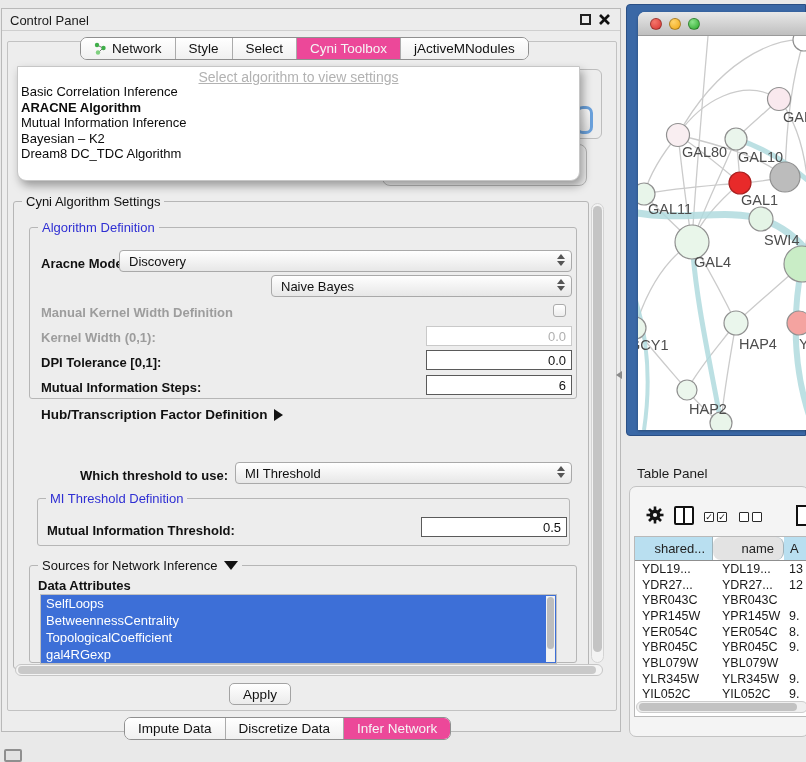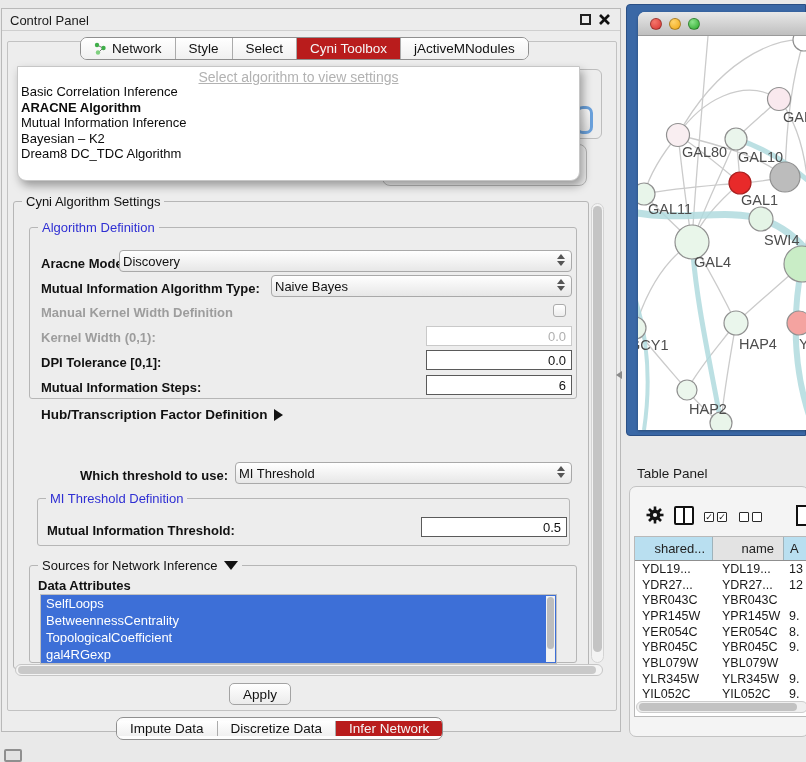--- a/index.html
+++ b/index.html
@@ -16,21 +16,21 @@
                    border:2px solid #222; background:transparent; }
   .win-btn-close { position:absolute; left:596px; top:4px; width:13px; height:13px; }
 
   
   .seg { position:absolute; display:flex; height:23px; border:1px solid #8f8f8f;
          border-radius:7px; overflow:hidden; background:#fdfdfd; }
   .seg-item { display:flex; align-items:center; gap:5px; padding:0 13px; font-size:13.5px;
               color:#111; background:linear-gradient(#ffffff,#f0f0f0);
               border-right:1px solid #ababab; white-space:nowrap; }
   .seg-item:last-child { border-right:none; }
-  .seg-item.sel { background:#b91c1c; color:#f5f5f5; }
+  .seg-item.sel { background:#ec4899; color:#f5f5f5; }
 
   
   .popup { position:absolute; left:15px; top:57px; width:563px; height:115px;
            background:#ffffff; border:1px solid #c6c6c6; border-radius:0 0 9px 9px;
            box-shadow:3px 5px 10px rgba(0,0,0,0.35); z-index:10; padding-top:2px; }
   .popup-header { text-align:center; font-size:14px; color:#b2b2b2; height:15px;text-decoration:underline; }
   .popup-item { font-size:13px; color:#0b0b0b; line-height:15.6px; padding-left:3px;
                 white-space:nowrap; }
   .popup-item.bold { font-weight:bold; }
 
@@ -50,21 +50,21 @@
   .gbox { position:absolute; border:1px solid #b6b6b6; border-radius:3px; }
   .gtitle { position:absolute; top:-8px; left:8px; background:#ededed; padding:0 4px;
             font-size:13px; white-space:nowrap; }
 
   .flabel { position:absolute; font-size:13px; font-weight:bold; color:#111; white-space:nowrap; }
   .flabel.plain { font-weight:bold; }
   .flabel.dis { color:#9d9d9d; }
 
   .combo { position:absolute; height:22px; border:1px solid #a9a9a9; border-radius:4px;
            background:linear-gradient(#ffffff,#e7e7e7); font-size:13px; color:#111;
-           display:flex; align-items:center; padding-left:3px; }
+           display:flex; align-items:center; padding-left:9px; }
   .combo-arrows { position:absolute; right:6px; top:3px; display:flex; flex-direction:column; gap:2px; }
   .tri-up { width:0; height:0; border-left:4px solid transparent; border-right:4px solid transparent;
             border-bottom:5px solid #555; }
   .tri-dn { width:0; height:0; border-left:4px solid transparent; border-right:4px solid transparent;
             border-top:5px solid #555; }
 
   .tfield { position:absolute; height:20px; background:#ffffff; border:1px solid #5a5a5a;
             font-size:13px; color:#111; text-align:right; padding:2px 5px 0 0; }
   .tfield.dis { border:1px solid #c9c9c9; color:#b0b0b0; }
 
@@ -120,21 +120,21 @@
   .col-icon:before { content:""; position:absolute; left:7px; top:0; width:2px; height:15px; background:#111; }
   .cb { position:absolute; width:10px; height:10px; border:1.5px solid #2a2a2a; border-radius:1px;
         background:#fff; font-size:9px; line-height:9px; text-align:center; color:#1a1a1a; }
   .doc-icon { width:16px; height:21px; border:2px solid #111; background:#fff; }
 
   .tbox { position:absolute; left:4px; top:49px; width:176px; height:181px;
           border:1px solid #b9b9b9; background:#ffffff; overflow:hidden; }
   .thead { display:flex; height:24px; border-bottom:1px solid #8f8f8f; font-size:13px; color:#222; }
   .th { display:flex; align-items:center; border-right:1px solid #9fb3bb; }
   .th1 { width:78px; background:#b9dff0; justify-content:flex-end; padding-right:7px; }
-  .th2 { width:71px; background:#e3e3e3; justify-content:flex-end; padding-right:9px; }
+  .th2 { width:71px; background:#e3e3e3; justify-content:flex-end; padding-right:9px;border-radius:8px; }
   .th3 { flex:1; background:#b9dff0; padding-left:6px; }
   .trows { height:141px; overflow:hidden; }
   .trow { display:flex; height:15.7px; font-size:12.5px; color:#1a1a1a; align-items:center; }
   .tc1 { width:78px; padding-left:7px; } .tc2 { width:71px; padding-left:9px; } .tc3 { flex:1; padding-left:5px; }
   .tscroll { position:absolute; left:1px; bottom:3px; width:172px; height:12px;
              background:#efefef; border:1px solid #cccccc; border-radius:6px; }
   .tsthumb { position:absolute; left:2px; top:1px; width:158px; height:8px;
              background:#c2c2c2; border-radius:4px; }
 
   .splitter-arrow { position:absolute; left:616px; top:371px; width:0; height:0;
@@ -208,21 +208,20 @@
 
   <span class="flabel" style="left:39px; top:247px;">Aracne Mode:</span>
   <div class="combo" style="left:117px; top:241px; width:453px;">
     <span>Discovery</span>
     <span class="combo-arrows">
         <span class="tri-up"></span>
         <span class="tri-dn"></span>
       </span>
   </div>
 
-  <span class="flabel" style="left:39px; top:272px;">Mutual Information Algorithm Type:</span>
   <div class="combo" style="left:269px; top:266px; width:301px;">
     <span>Naive Bayes</span>
     <span class="combo-arrows">
         <span class="tri-up"></span>
         <span class="tri-dn"></span>
       </span>
   </div>
 
   <span class="flabel dis" style="left:39px; top:296px;">Manual Kernel Width Definition</span>
   <div class="checkbox" style="left:551px; top:295px;"></div>
@@ -273,21 +272,21 @@
 
   <div class="vscroll">
       <div class="vthumb"></div>
     </div>
   <div class="hscroll">
       <div class="hthumb"></div>
     </div>
 
   <div class="apply-btn">Apply</div>
 
-  <div class="seg" style="left:114px; top:708px;align-items:center;">
+  <div class="seg" style="left:122px; top:708px;">
     <div class="seg-item">
         <span>Impute Data</span>
       </div>
     <div class="seg-item">
         <span>Discretize Data</span>
       </div>
     <div class="seg-item sel">
         <span>Infer Network</span>
       </div>
   </div>

